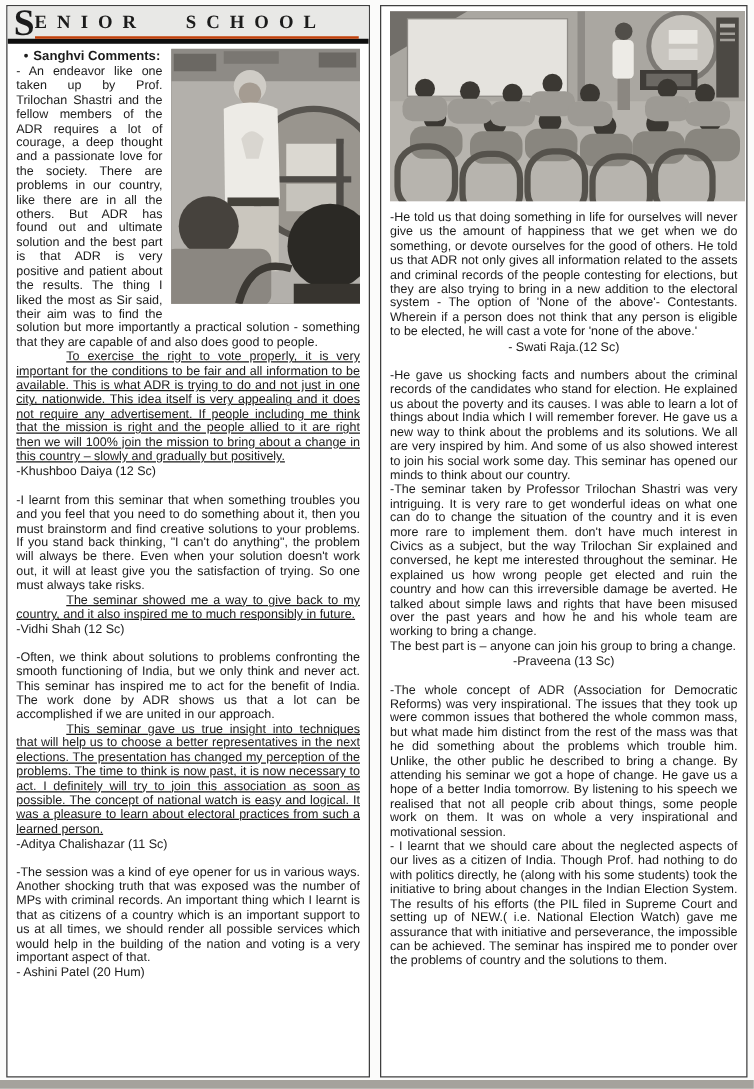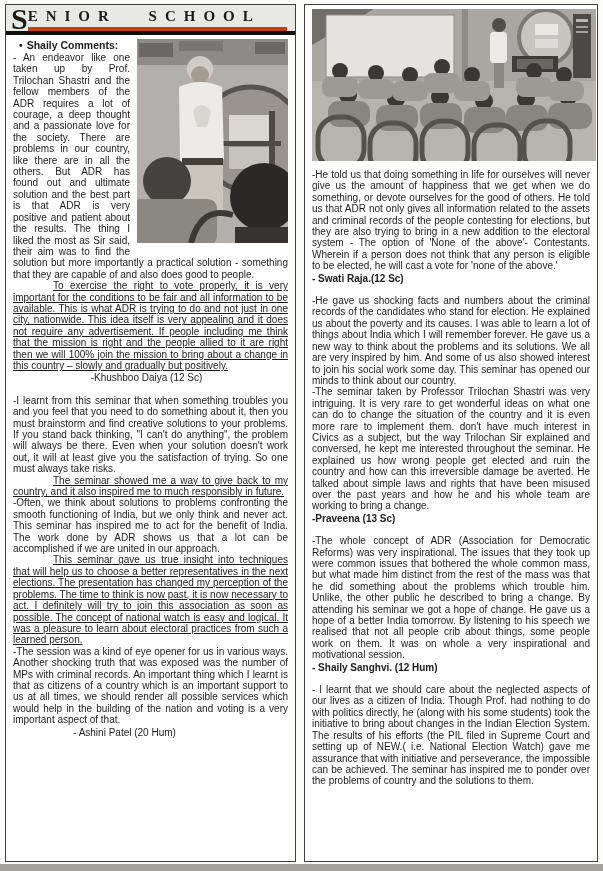--- a/index.html
+++ b/index.html
@@ -26,33 +26,33 @@
     padding:0 8px 0 5px;box-sizing:border-box;
   }
   .header .drop{
     font-family:"Liberation Serif",serif;font-weight:bold;
     font-size:30px;line-height:26px;margin-bottom:-1px;
   }
   .header .rest{
     font-family:"Liberation Serif",serif;font-weight:bold;
     font-size:15px;line-height:15px;
     letter-spacing:8px;word-spacing:20px;
-    border-bottom:4px solid #c2410c;padding-bottom:3px;
+    border-bottom:2px solid #c2410c;padding-bottom:3px;
     flex:1;white-space:nowrap;overflow:hidden;
   }
 
   .col-inner{padding:4px 7px 0 7px;}
   .col-right .col-inner{padding-top:0;}
 
   p{margin:0;font-size:10px;line-height:11.4px;text-align:justify;}
   p.indent{text-indent:40px;text-decoration:underline;}
-  p.attr{text-align:center;margin-bottom:11px;margin-top:1px;}
+  p.attr{text-align:left;margin-bottom:11px;margin-top:1px;}
   p.attr-right{padding-right:8px;}
   p.attr-inset{padding-right:52px;}
-  p.attr-center{text-align:left;padding-right:0;font-weight:bold;}
+  p.attr-center{text-align:center;padding-right:0;}
 
   .bullet-line{font-size:10.5px;line-height:13px;font-weight:bold;padding-left:6px;}
   .bullet-line .bullet{margin-right:4px;}
 
   .photo{background:#b3b0ab;box-shadow:0 0 0 1px #8d8a85 inset;}
   .photo svg{display:block;width:100%;height:100%;}
   .photo-left{float:right;width:151px;height:204px;margin:0 0 4px 7px;}
   .photo-right{width:284px;height:152px;margin:4px auto 8px auto;}
 </style>
 </head>
@@ -83,30 +83,32 @@
         <rect x="45" y="119" width="41" height="7" fill="#44413a"></rect>
         <rect x="45" y="126" width="41" height="52" fill="#cac6be"></rect>
         <circle cx="30" cy="142" r="24" fill="#46423d"></circle>
         <rect x="-6" y="160" width="86" height="46" rx="9" fill="#8b8781"></rect>
         <circle cx="127" cy="158" r="34" fill="#2b2925"></circle>
         <rect x="98" y="188" width="53" height="16" fill="#37342f"></rect>
         <path d="M54,204 Q64,166 96,176" stroke="#3c3934" stroke-width="6" fill="none"></path>
       </svg>
     </div>
     <div class="bullet-line">
-      <span class="bullet">•</span><span>Shaily Comments:</span>
+      <span class="bullet">•</span><span>Sanghvi Comments:</span>
     </div>
     <div id="left-blocks">
         <p class="para">- An endeavor like one taken up by Prof. Trilochan Shastri and the fellow members of the ADR requires a lot of courage, a deep thought and a passionate love for the society. There are problems in our country, like there are in all the others. But ADR has found out and ultimate solution and the best part is that ADR is very positive and patient about the results. The thing I liked the most as Sir said, their aim was to find the solution but more importantly a practical solution - something that they are capable of and also does good to people.</p>
         <p class="para indent">To exercise the right to vote properly, it is very important for the conditions to be fair and all information to be available. This is what ADR is trying to do and not just in one city, nationwide. This idea itself is very appealing and it does not require any advertisement. If people including me think that the mission is right and the people allied to it are right then we will 100% join the mission to bring about a change in this country – slowly and gradually but positively.</p>
         <p class="attr attr-right">-Khushboo Daiya (12 Sc)</p>
         <p class="para">-I learnt from this seminar that when something troubles you and you feel that you need to do something about it, then you must brainstorm and find creative solutions to your problems. If you stand back thinking, "I can't do anything", the problem will always be there. Even when your solution doesn't work out, it will at least give you the satisfaction of trying. So one must always take risks.</p>
         <p class="para indent">The seminar showed me a way to give back to my country, and it also inspired me to much responsibly in future.</p>
+        <p class="attr attr-inset">-Vidhi Shah (12 Sc)</p>
         <p class="para">-Often, we think about solutions to problems confronting the smooth functioning of India, but we only think and never act. This seminar has inspired me to act for the benefit of India. The work done by ADR shows us that a lot can be accomplished if we are united in our approach.</p>
         <p class="para indent">This seminar gave us true insight into techniques that will help us to choose a better representatives in the next elections. The presentation has changed my perception of the problems. The time to think is now past, it is now necessary to act. I definitely will try to join this association as soon as possible. The concept of national watch is easy and logical. It was a pleasure to learn about electoral practices from such a learned person.</p>
+        <p class="attr attr-right">-Aditya Chalishazar (11 Sc)</p>
         <p class="para">-The session was a kind of eye opener for us in various ways. Another shocking truth that was exposed was the number of MPs with criminal records. An important thing which I learnt is that as citizens of a country which is an important support to us at all times, we should render all possible services which would help in the building of the nation and voting is a very important aspect of that.</p>
         <p class="attr attr-inset">- Ashini Patel (20 Hum)</p>
       </div>
   </div>
 </div>
 
 <div class="col col-right">
   <div class="col-inner">
     <div class="photo photo-right">
       <svg viewBox="0 0 284 152" preserveAspectRatio="none">
@@ -166,21 +168,21 @@
           <rect x="162" y="116" width="46" height="52" rx="20"></rect>
           <rect x="212" y="112" width="46" height="52" rx="20"></rect>
         </g>
       </svg>
     </div>
     <div id="right-blocks">
         <p class="para">-He told us that doing something in life for ourselves will never give us the amount of happiness that we get when we do something, or devote ourselves for the good of others. He told us that ADR not only gives all information related to the assets and criminal records of the people contesting for elections, but they are also trying to bring in a new addition to the electoral system - The option of 'None of the above'- Contestants. Wherein if a person does not think that any person is eligible to be elected, he will cast a vote for 'none of the above.'</p>
         <p class="attr attr-center">- Swati Raja.(12 Sc)</p>
         <p class="para">-He gave us shocking facts and numbers about the criminal records of the candidates who stand for election. He explained us about the poverty and its causes. I was able to learn a lot of things about India which I will remember forever. He gave us a new way to think about the problems and its solutions. We all are very inspired by him. And some of us also showed interest to join his social work some day. This seminar has opened our minds to think about our country.</p>
         <p class="para">-The seminar taken by Professor Trilochan Shastri was very intriguing. It is very rare to get wonderful ideas on what one can do to change the situation of the country and it is even more rare to implement them. don't have much interest in Civics as a subject, but the way Trilochan Sir explained and conversed, he kept me interested throughout the seminar. He explained us how wrong people get elected and ruin the country and how can this irreversible damage be averted. He talked about simple laws and rights that have been misused over the past years and how he and his whole team are working to bring a change.</p>
+        <p class="para">The best part is – anyone can join his group to bring a change.</p>
         <p class="attr attr-center">-Praveena (13 Sc)</p>
         <p class="para">-The whole concept of ADR (Association for Democratic Reforms) was very inspirational. The issues that they took up were common issues that bothered the whole common mass, but what made him distinct from the rest of the mass was that he did something about the problems which trouble him. Unlike, the other public he described to bring a change. By attending his seminar we got a hope of change. He gave us a hope of a better India tomorrow. By listening to his speech we realised that not all people crib about things, some people work on them. It was on whole a very inspirational and motivational session.</p>
-        <p class="attr attr-center">- Shaily Sanghvi. (12 Hum)</p>
         <p class="para">- I learnt that we should care about the neglected aspects of our lives as a citizen of India. Though Prof. had nothing to do with politics directly, he (along with his some students) took the initiative to bring about changes in the Indian Election System. The results of his efforts (the PIL filed in Supreme Court and setting up of NEW.( i.e. National Election Watch) gave me assurance that with initiative and perseverance, the impossible can be achieved. The seminar has inspired me to ponder over the problems of country and the solutions to them.</p>
       </div>
   </div>
 </div>
 
 <div class="bottom-bar"></div>
 
 </body></html>

